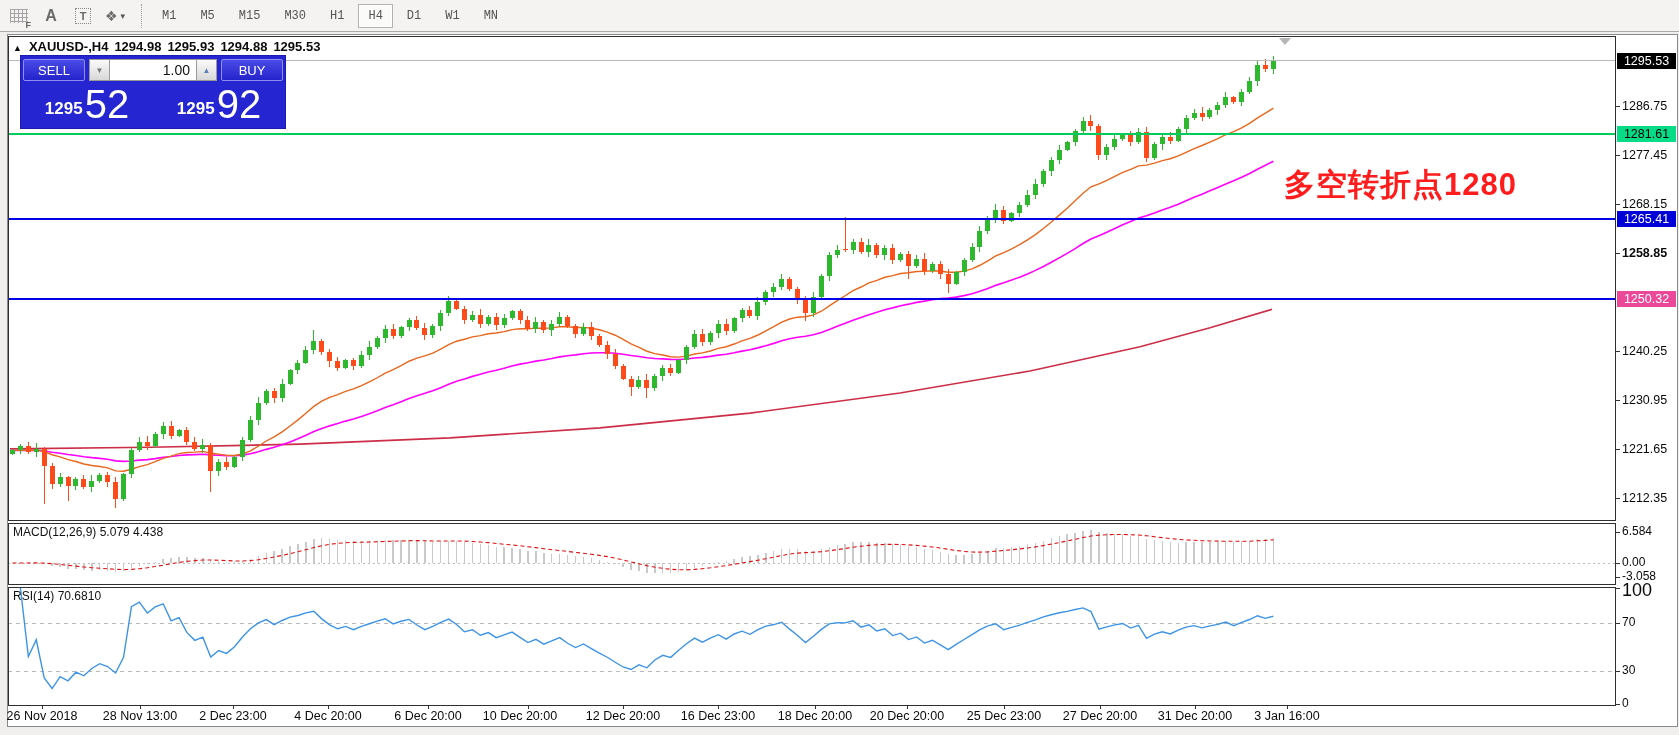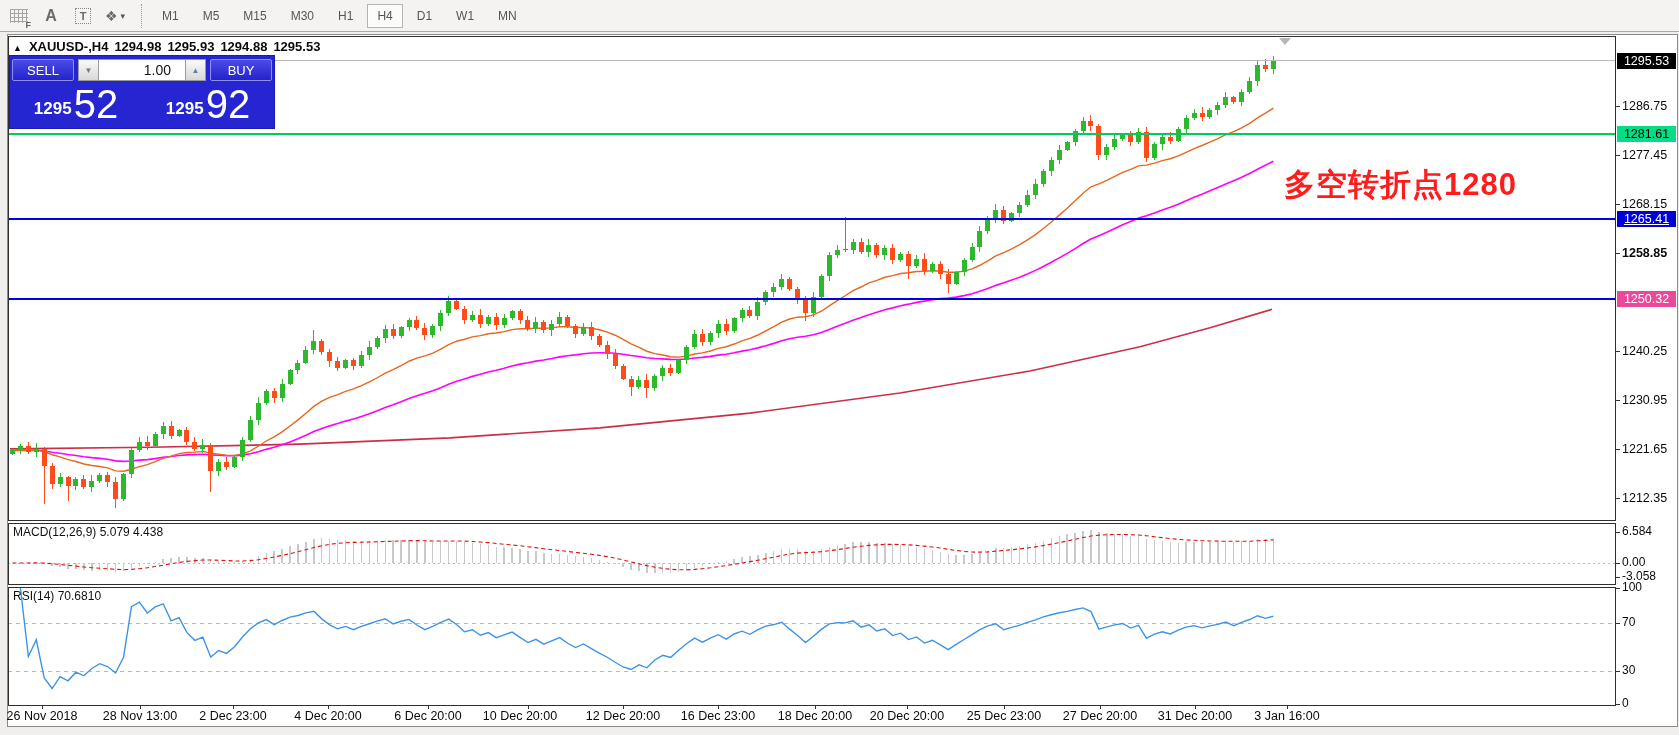--- a/index.html
+++ b/index.html
@@ -16,37 +16,37 @@
      repeating-linear-gradient(to right,#8a8a8a 0 1px,transparent 1px 4px),
      repeating-linear-gradient(to bottom,#8a8a8a 0 1px,transparent 1px 4px);
      opacity:.75;}
   .gridf-sub{position:absolute;right:1px;bottom:-1px;font-size:9px;color:#666;font-weight:bold;}
   #tool-a{font-size:16px;font-weight:bold;color:#6a6a6a;}
   .tbox{border:1px dotted #888;font-size:11px;font-weight:bold;color:#6a6a6a;
         padding:1px 4px;line-height:12px;}
   #tool-cycle{font-size:14px;color:#6a6a6a;}
   .caret{font-size:9px;color:#555;margin-left:3px;}
   .tb-sep{height:24px;border-left:1px dotted #9a9a9a;margin:0 8px 0 10px;}
-  #tf-row{display:flex;align-items:center;}
+  #tf-row{display:flex;align-items:center;font-family:Liberation Mono, monospace;}
   .tf{font-size:12px;color:#555;padding:4px 9px;margin:0 2px;border:1px solid transparent;cursor:default;}
   .tf.active{background:#fbfbfa;border:1px solid #b3b3b3;box-shadow:inset 0 0 0 1px #fff;}
   
   #quote-header{position:absolute;left:13px;top:39px;font-size:13px;font-weight:bold;color:#0b0b0b;z-index:4;}
   #quote-header span{margin-right:6px;}
   #quote-header .cicon{font-size:9px;margin-right:7px;}
   
-  #trade{position:absolute;left:10px;top:56px;width:264px;height:72px;background:#2525d2;z-index:4;
+  #trade{position:absolute;left:21px;top:56px;width:264px;height:72px;background:#2525d2;z-index:4;
          box-shadow:0 0 0 1px #1b1bb0;}
   #trade .row1{display:flex;align-items:center;height:26px;padding:2px 2px 0 2px;}
   .tbtn{width:62px;height:22px;background:linear-gradient(#4b4be8,#2323cb);border:1px solid #8f8ff2;
         border-radius:2px;color:#fff;font-size:13px;display:flex;align-items:center;justify-content:center;cursor:pointer;}
   .spin{width:21px;height:22px;background:linear-gradient(#fafafa,#d8d8d8);border:1px solid #9a9a9a;
         display:flex;align-items:center;justify-content:center;font-size:8px;color:#5b7fb5;cursor:pointer;}
   #vol{flex:1;height:22px;background:#fff;border:1px solid #9a9a9a;border-left:none;border-right:none;
-       font-size:14px;color:#111;display:flex;align-items:center;justify-content:flex-end;padding-right:14px;}
+       font-size:14px;color:#111;display:flex;align-items:center;justify-content:flex-end;padding-right:6px;}
   #trade .row2{display:flex;height:44px;text-align:right;}
   .pcell{width:132px;display:flex;align-items:flex-end;justify-content:center;color:#fff;padding-bottom:2px;}
   .pcell .small{font-size:17px;font-weight:bold;line-height:30px;margin-right:2px;}
   .pcell .big{font-size:40px;line-height:40px;font-weight:400;}
   #annotation{position:absolute;left:1284px;top:164px;font-size:31px;font-weight:bold;color:#ff1c1c;
               z-index:3;letter-spacing:1px;white-space:nowrap;}
   
   .axlabel{position:absolute;left:1622px;font-size:12.5px;color:#0a0a0a;z-index:3;white-space:nowrap;}
   .badge{position:absolute;left:1617px;width:59px;height:16px;font-size:12.5px;line-height:16px;
          text-align:center;z-index:4;white-space:nowrap;}
@@ -659,36 +659,36 @@
       <div class="axlabel" style="top: 147.815px;">1277.45</div>
       <div class="axlabel" style="top: 196.794px;">1268.15</div>
       <div class="axlabel" style="top: 245.774px; font-weight: bold;">1258.85</div>
       <div class="axlabel" style="top: 343.732px;">1240.25</div>
       <div class="axlabel" style="top: 392.712px;">1230.95</div>
       <div class="axlabel" style="top: 441.691px;">1221.65</div>
       <div class="axlabel" style="top: 490.67px;">1212.35</div>
       <div class="axlabel" style="top: 524.003px; font-size: 12px;">6.584</div>
       <div class="axlabel" style="top: 555px; font-size: 12px;">0.00</div>
       <div class="axlabel" style="top: 569.397px; font-size: 12px;">-3.058</div>
-      <div class="axlabel" style="top: 580px; font-size: 12px;">100</div>
+      <div class="axlabel" style="top: 580px; font-size: 18px;">100</div>
       <div class="axlabel" style="top: 615px; font-size: 12px;">70</div>
       <div class="axlabel" style="top: 663px; font-size: 12px;">30</div>
       <div class="axlabel" style="top: 696px; font-size: 12px;">0</div>
       <div class="tlabel" style="left: 42px;">26 Nov 2018</div>
       <div class="tlabel" style="left: 140px;">28 Nov 13:00</div>
       <div class="tlabel" style="left: 233px;">2 Dec 23:00</div>
       <div class="tlabel" style="left: 328px;">4 Dec 20:00</div>
       <div class="tlabel" style="left: 428px;">6 Dec 20:00</div>
       <div class="tlabel" style="left: 520px; text-align: right;">10 Dec 20:00</div>
       <div class="tlabel" style="left: 623px;">12 Dec 20:00</div>
       <div class="tlabel" style="left: 718px;">16 Dec 23:00</div>
       <div class="tlabel" style="left: 815px;">18 Dec 20:00</div>
       <div class="tlabel" style="left: 907px;">20 Dec 20:00</div>
       <div class="tlabel" style="left: 1004px;">25 Dec 23:00</div>
       <div class="tlabel" style="left: 1100px;">27 Dec 20:00</div>
       <div class="tlabel" style="left: 1195px;">31 Dec 20:00</div>
       <div class="tlabel" style="left: 1287px;">3 Jan 16:00</div>
       <div class="badge" style="top: 125.906px; background: rgb(6, 219, 134); color: rgb(0, 0, 0);">1281.61</div>
-      <div class="badge" style="top: 211.225px; background: rgb(0, 0, 216); color: rgb(255, 255, 255); text-decoration: underline;">1265.41</div>
+      <div class="badge" style="top: 211.225px; background: rgb(0, 0, 216); color: rgb(255, 255, 255);">1265.41</div>
       <div class="badge" style="top: 290.698px; background: #ec4899; color: rgb(255, 255, 255);">1250.32</div>
       <div class="badge" style="top: 52.595px; background: rgb(0, 0, 0); color: rgb(255, 255, 255);">1295.53</div>
     </div>
 </div>
 
 </body></html>

